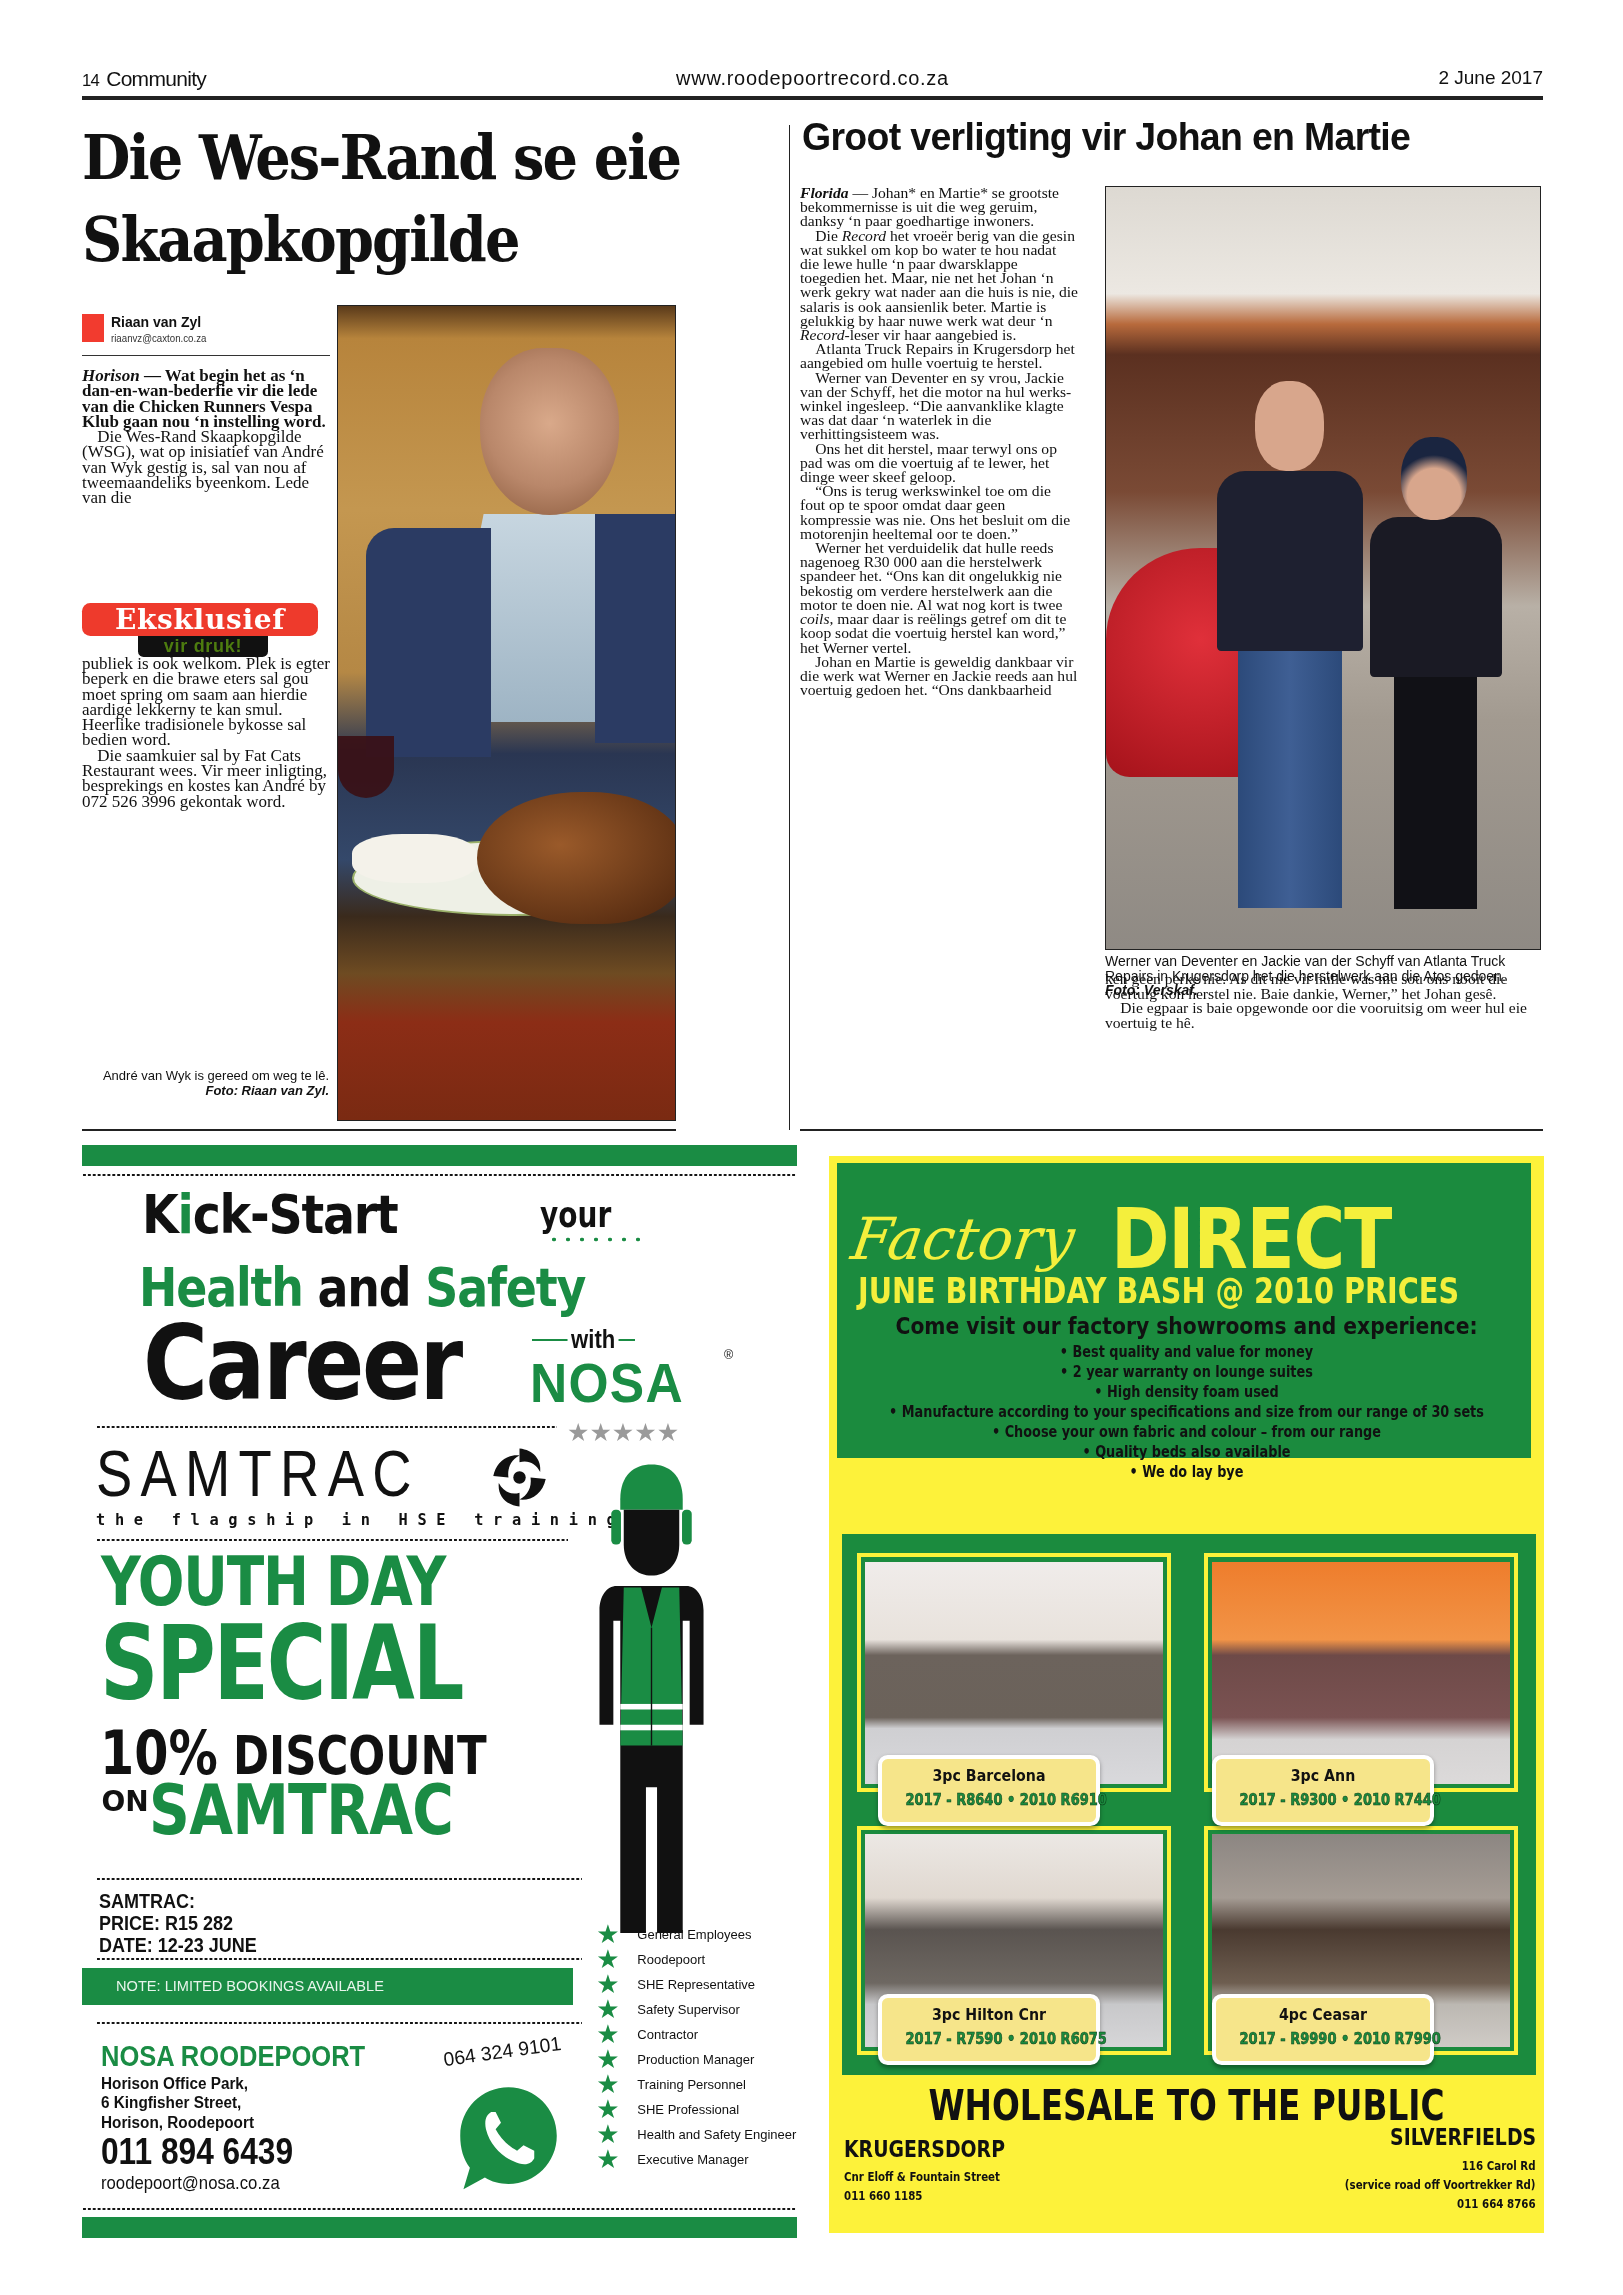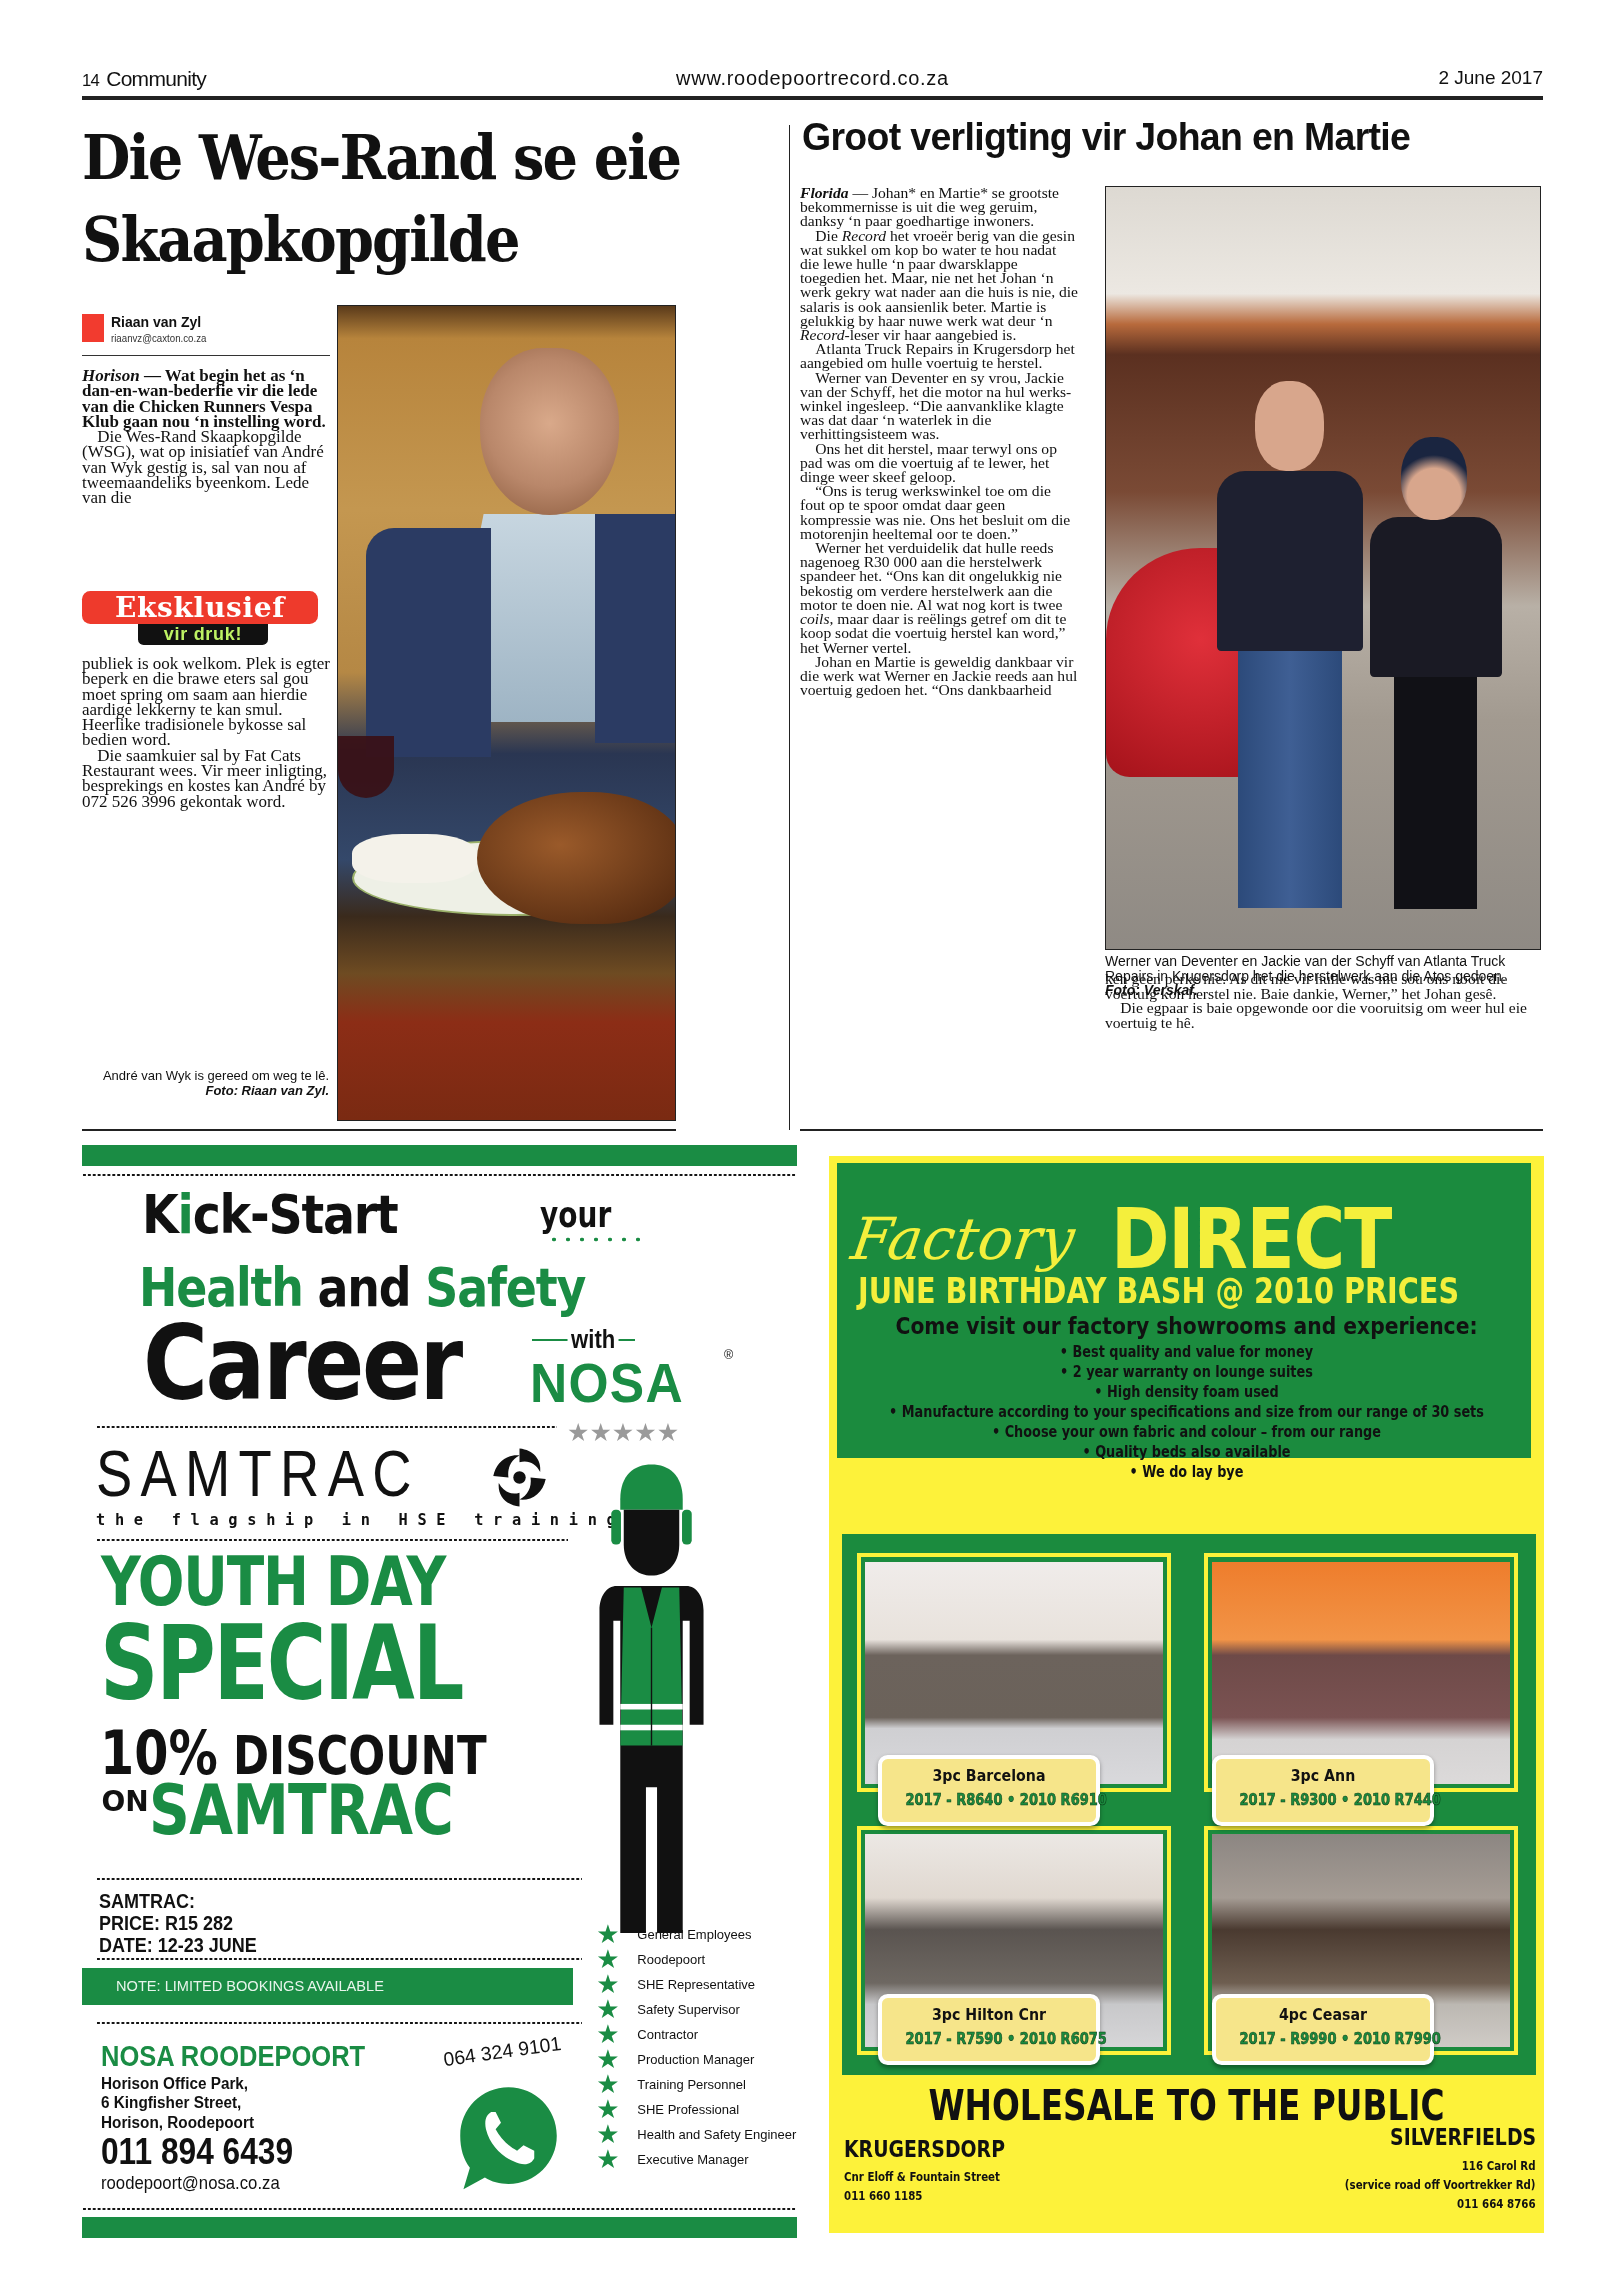--- a/index.html
+++ b/index.html
@@ -24,22 +24,22 @@
   .col-text { font-family: "Liberation Serif", serif; font-size: 17px; line-height: 15.3px; }
   .col-text p { text-indent: 15.3px; }
   .col-text p.first { text-indent: 0; }
   .lead-bold { font-weight: bold; }
   .lead-bold i { font-weight: bold; }
 
   .left-col-a { position: absolute; left: 82px; top: 368px; width: 248px; }
   .left-col-b { position: absolute; left: 82px; top: 656px; width: 248px; }
 
   .excl { position: absolute; left: 82px; top: 591px; width: 236px; }
-  .excl-top { background: #ee3a2c; color: #fff; border-radius: 8.3px; height: 33px; font-family: "DejaVu Serif", serif; font-weight: bold; font-size: 28px; text-align: center; line-height: 33px; letter-spacing: 0.7px; }
-  .excl-bot { margin-left: 56px; width: 130px; background: #111; color: #bef264; border-radius: 0 0 5.6px 5.6px; height: 21px; font-family: "Liberation Sans", sans-serif; font-weight: bold; font-size: 18px; text-align: center; line-height: 21px; letter-spacing: 0.7px; }
+  .excl-top { background: #ee3a2c; color: #fff; border-radius: 8.3px; height: 33px; font-family: "DejaVu Serif", serif; font-weight: bold; font-size: 28px; text-align: center; line-height: 33px; letter-spacing: 0.7px; margin-top: 12px; }
+  .excl-bot { margin-left: 56px; width: 130px; background: #111; color: #4d7c0f; border-radius: 0 0 5.6px 5.6px; height: 21px; font-family: "Liberation Sans", sans-serif; font-weight: bold; font-size: 18px; text-align: center; line-height: 21px; letter-spacing: 0.7px; }
 
   .photo-left { position: absolute; left: 337px; top: 305px; width: 339px; height: 816px; border: 1.4px solid #222; overflow: hidden;
     background: linear-gradient(180deg, #5a3a1a 0%, #b7843c 4%, #c49750 25%, #b58845 45%, #2a3652 55%, #34486a 68%, #3a2a1c 75%, #6e4b22 82%, #8c2d16 88%, #7a2a12 100%); }
   .photo-left .face { position: absolute; left: 142px; top: 42px; width: 139px; height: 167px; border-radius: 45% 45% 50% 50%; background: radial-gradient(circle at 50% 45%, #d9a98a 0%, #b9876a 55%, #8a5a3c 100%); }
   .photo-left .shirt { position: absolute; left: 104px; top: 208px; width: 208px; height: 208px; background: linear-gradient(180deg, #c7d6e0, #9eb4c4); clip-path: polygon(20% 0, 80% 0, 100% 100%, 0 100%); }
   .photo-left .vest-l { position: absolute; left: 28px; top: 222px; width: 125px; height: 229px; background: #2b3b63; border-radius: 28px 0 0 0; }
   .photo-left .vest-r { position: absolute; left: 257px; top: 208px; width: 82px; height: 229px; background: #2b3b63; }
   .photo-left .plate { position: absolute; left: 14px; top: 534px; width: 326px; height: 76px; border-radius: 50%; background: #eef0e6; border: 2.8px solid #9ab06a; }
   .photo-left .head { position: absolute; left: 139px; top: 486px; width: 208px; height: 132px; border-radius: 50% 45% 40% 50%; background: radial-gradient(ellipse at 40% 40%, #9a5a2a, #5a2e12 80%); }
   .photo-left .pap { position: absolute; left: 14px; top: 528px; width: 125px; height: 49px; border-radius: 40%; background: #f4f2ea; }

